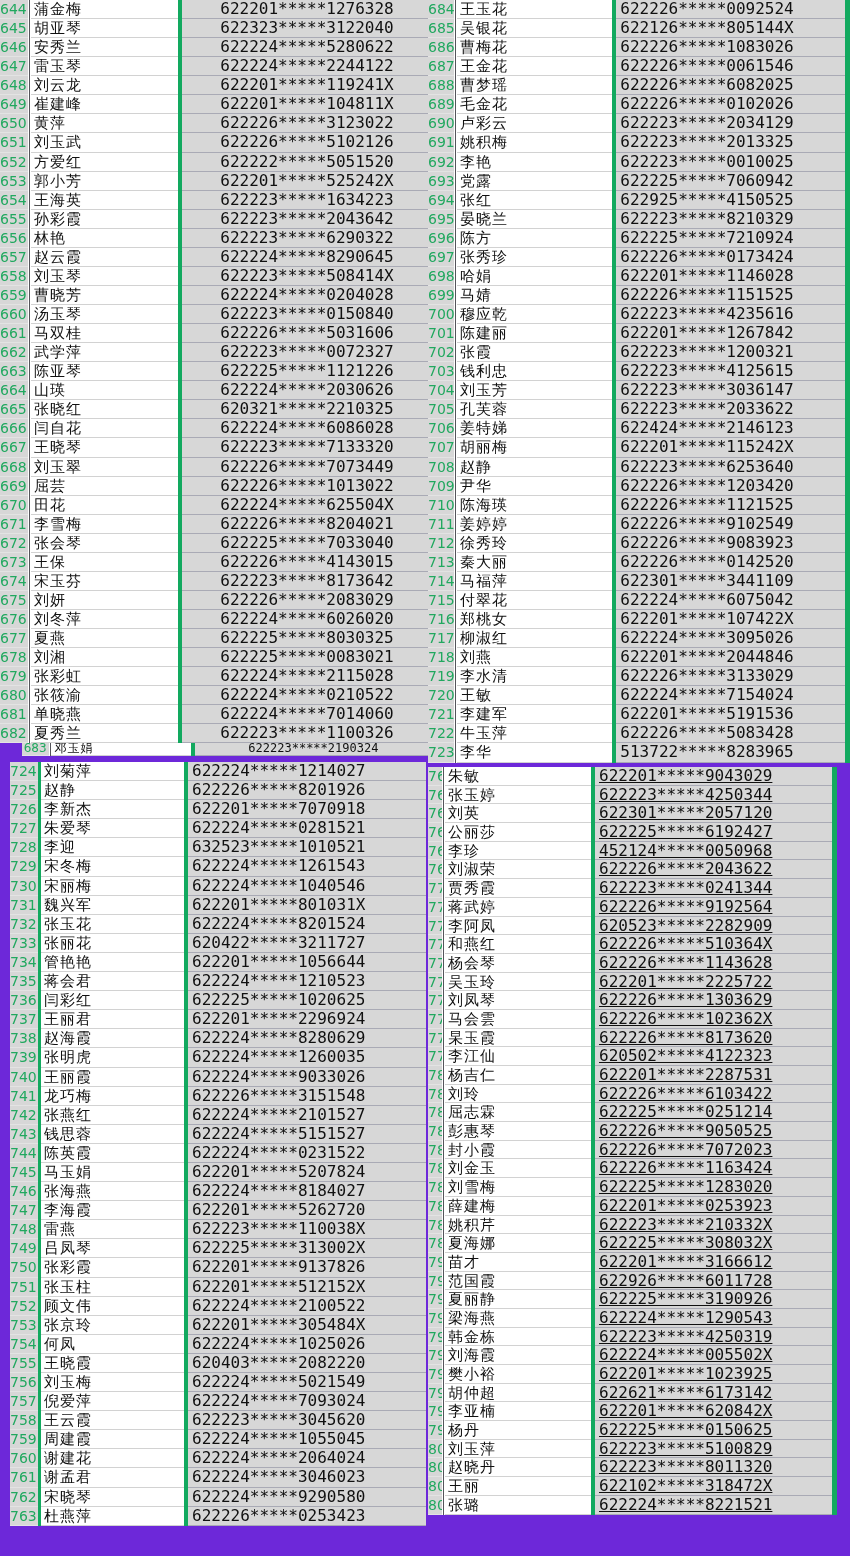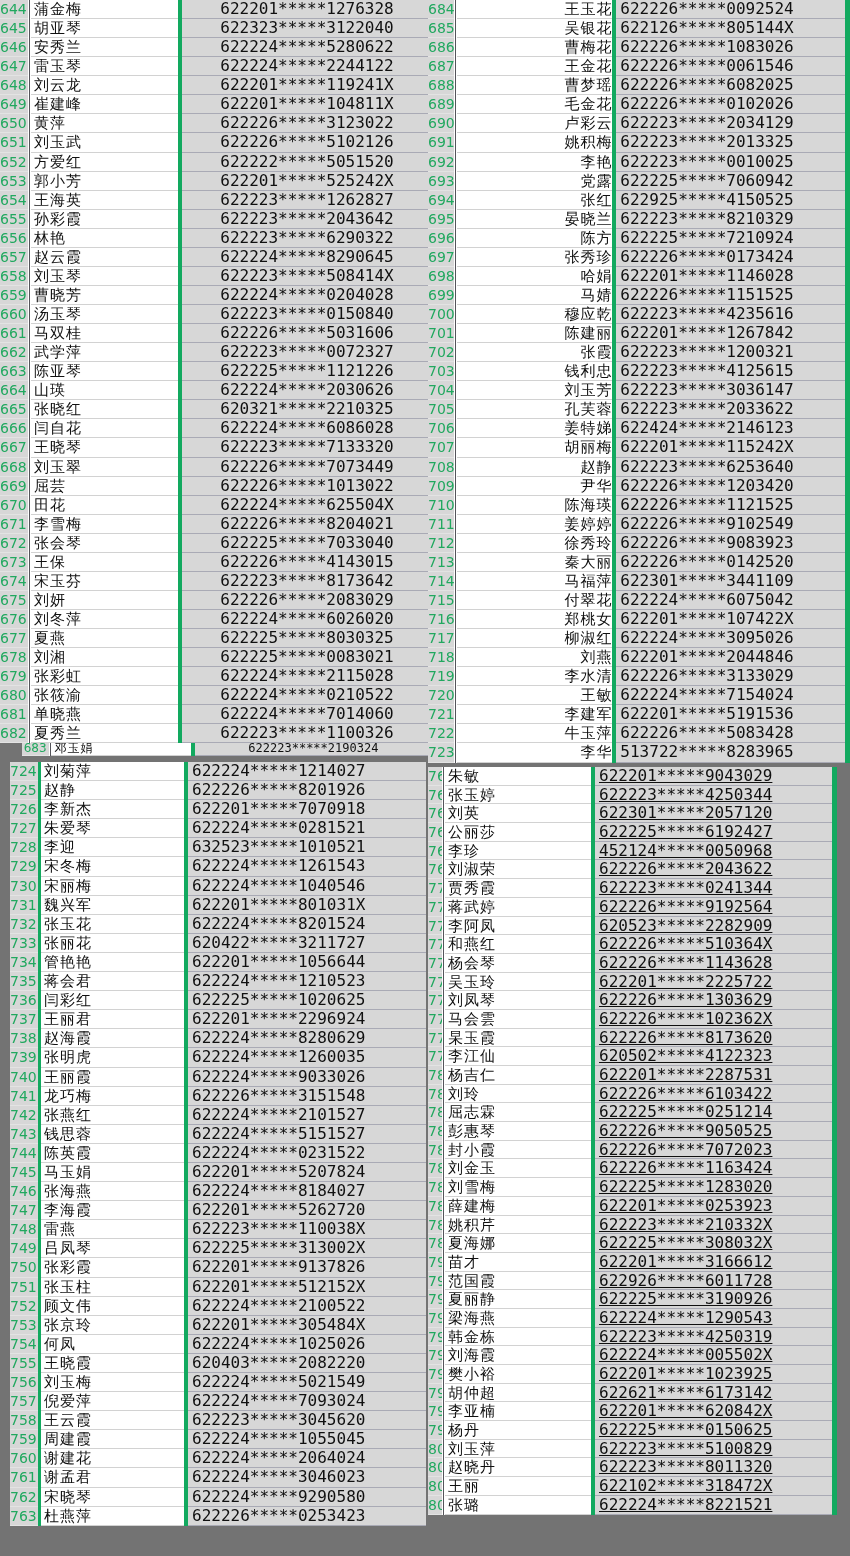--- a/index.html
+++ b/index.html
@@ -1,17 +1,17 @@
 <!DOCTYPE html>
 <html><head>
 <meta charset="utf-8">
 <style>
   html,body{margin:0;padding:0;}
   body{background:#fbfbfb;font-family:"DejaVu Sans","Liberation Sans",sans-serif;}
-  #stage{position:relative;width:850px;height:1556px;background:#737373;overflow:hidden;}
+  #stage{position:relative;width:850px;height:1556px;background:#6d28d9;overflow:hidden;}
 
   .section{position:absolute;overflow:hidden;}
   .sec-a{left:0;top:0;width:428px;height:757px;}
   .sec-b{left:428px;top:0;width:422px;height:763px;}
   .sec-c{left:10px;top:762px;width:416px;height:764px;}
   .sec-d{left:428px;top:767px;width:422px;height:749px;}
 
   .row{display:flex;align-items:stretch;}
   .sec-a .row,.sec-b .row{height:19.07px;}
   .sec-c .row{height:19.1px;}
@@ -30,21 +30,21 @@
              border-bottom:1px solid #d2d2d2;}
   .cell.id{background:#d7d7d7;color:#101010;
            font-family:"DejaVu Sans Mono","Liberation Mono",monospace;
            font-size:16px;line-height:18px;padding-left:4px;
            border-bottom:1px solid #a9aab5;}
   .cell.edge{background:#12a95f;}
 
   
   .sec-a .num{width:28px;} .sec-a .cdiv{width:3px;} .sec-a .name{width:147px;}
   .sec-a .gdiv{width:4px;} .sec-a .id{width:246px;text-align:center;}
-  .sec-b .num{width:27px;} .sec-b .cdiv{width:3px;} .sec-b .name{width:161px;text-align:right;}
+  .sec-b .num{width:27px;} .sec-b .cdiv{width:3px;} .sec-b .name{width:161px;}
   .sec-b .gdiv{width:4px;} .sec-b .id{width:237px;} .sec-b .edge{width:5px;}
   .sec-c .num{width:28px;} .sec-c .gdiv2{width:3px;background:#12a95f;}
   .sec-c .name{width:143px;} .sec-c .gdiv{width:4px;} .sec-c .id{width:238px;}
   .sec-d .num{width:14px;} .sec-d .cdiv{width:3px;} .sec-d .name{width:146px;}
   .sec-d .gdiv{width:4px;} .sec-d .id{width:237px;text-decoration:underline;} .sec-d .edge{width:5px;}
 </style>
 </head>
 <body>
 
 <div id="stage">
@@ -117,21 +117,21 @@
         <div class="cell cdiv"></div>
         <div class="cell name">郭小芳</div>
         <div class="cell gdiv"></div>
         <div class="cell id">622201*****525242X</div>
       </div>
       <div class="row">
         <div class="cell num">654</div>
         <div class="cell cdiv"></div>
         <div class="cell name">王海英</div>
         <div class="cell gdiv"></div>
-        <div class="cell id">622223*****1262827</div>
+        <div class="cell id">622223*****1634223</div>
       </div>
       <div class="row">
         <div class="cell num">655</div>
         <div class="cell cdiv"></div>
         <div class="cell name">孙彩霞</div>
         <div class="cell gdiv"></div>
         <div class="cell id">622223*****2043642</div>
       </div>
       <div class="row">
         <div class="cell num">656</div>

